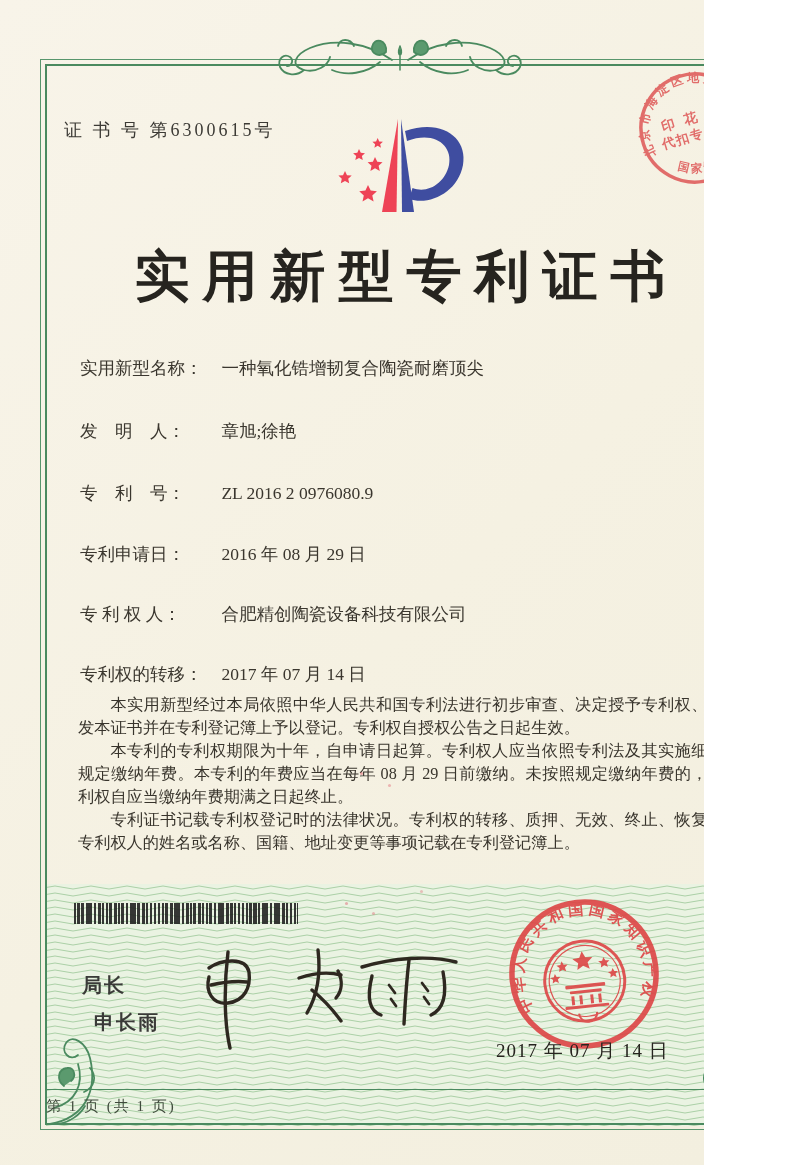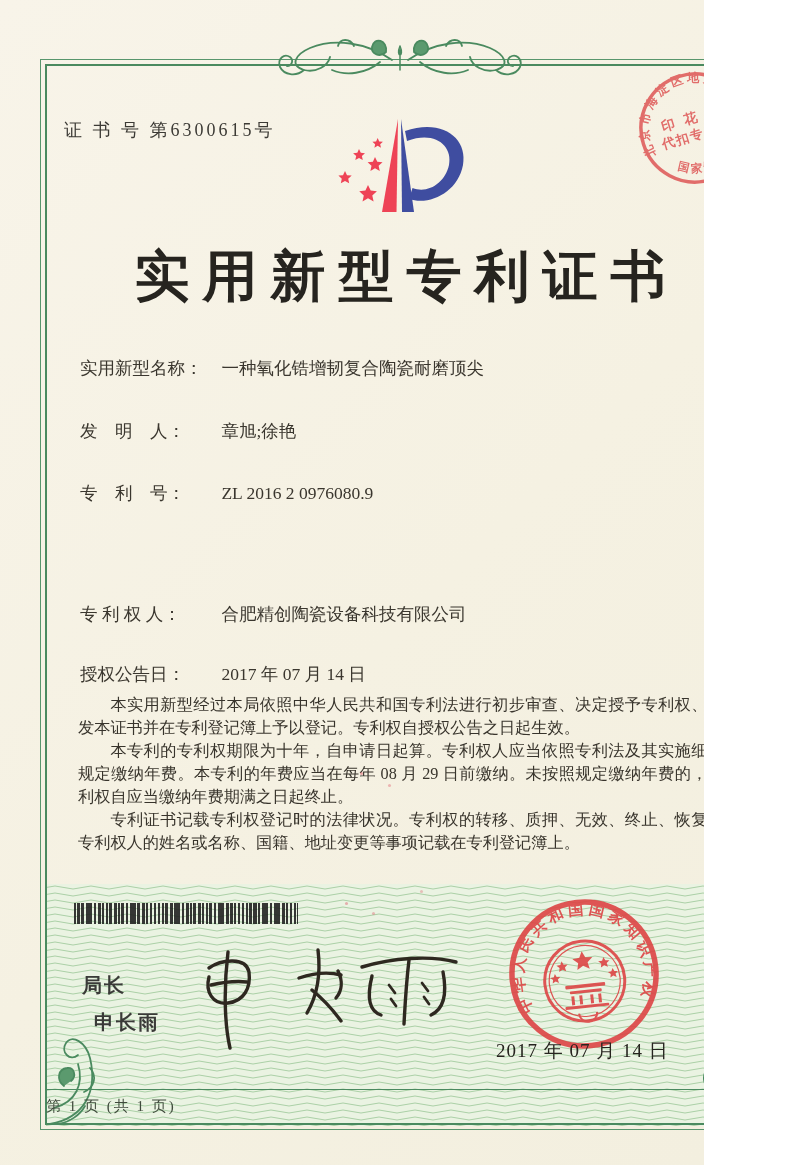--- a/index.html
+++ b/index.html
@@ -137,26 +137,30 @@
     <span>一种氧化锆增韧复合陶瓷耐磨顶尖</span>
   </div>
   <div class="field f1">
     <span class="lab">发　明　人：</span>
     <span>章旭;徐艳</span>
   </div>
   <div class="field f2">
     <span class="lab">专　利　号：</span>
     <span>ZL 2016 2 0976080.9</span>
   </div>
+  <div class="field f3">
+    <span class="lab">专利申请日：</span>
+    <span>2016 年 08 月 29 日</span>
+  </div>
   <div class="field f4">
     <span class="lab">专 利 权 人：</span>
     <span>合肥精创陶瓷设备科技有限公司</span>
   </div>
   <div class="field f5">
-    <span class="lab">授权公告日：</span>
+    <span class="lab">专利权的转移：</span>
     <span>2017 年 07 月 14 日</span>
   </div>
 
   <div class="body-text">
     <p>本实用新型经过本局依照中华人民共和国专利法进行初步审查、决定授予专利权、颁发本证书并在专利登记簿上予以登记。专利权自授权公告之日起生效。</p>
     <p>本专利的专利权期限为十年，自申请日起算。专利权人应当依照专利法及其实施细则规定缴纳年费。本专利的年费应当在每年 08 月 29 日前缴纳。未按照规定缴纳年费的，专利权自应当缴纳年费期满之日起终止。</p>
     <p>专利证书记载专利权登记时的法律状况。专利权的转移、质押、无效、终止、恢复和专利权人的姓名或名称、国籍、地址变更等事项记载在专利登记簿上。</p>
   </div>
 
   <div class="speck" style="left:360px;top:772px;"></div>

